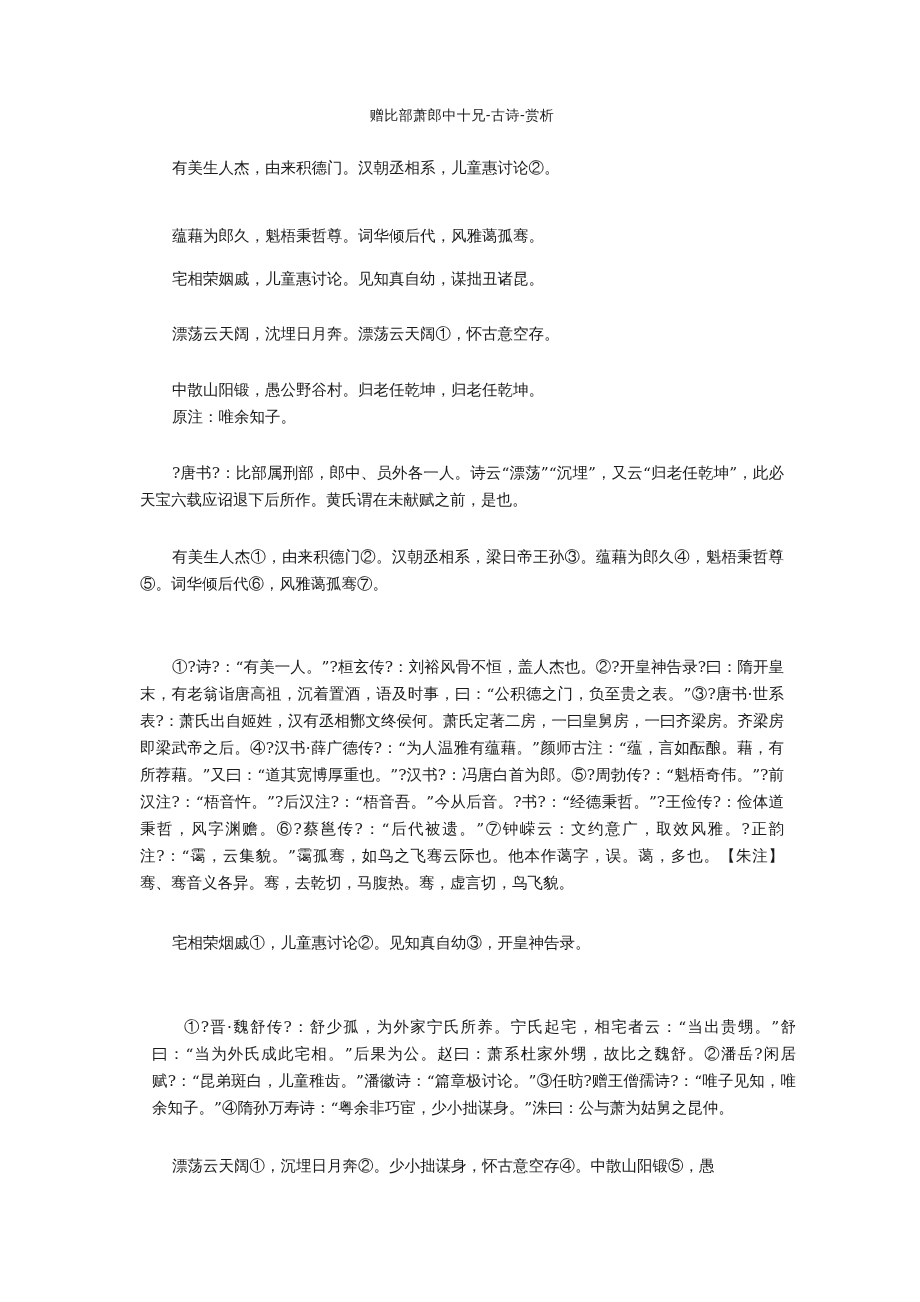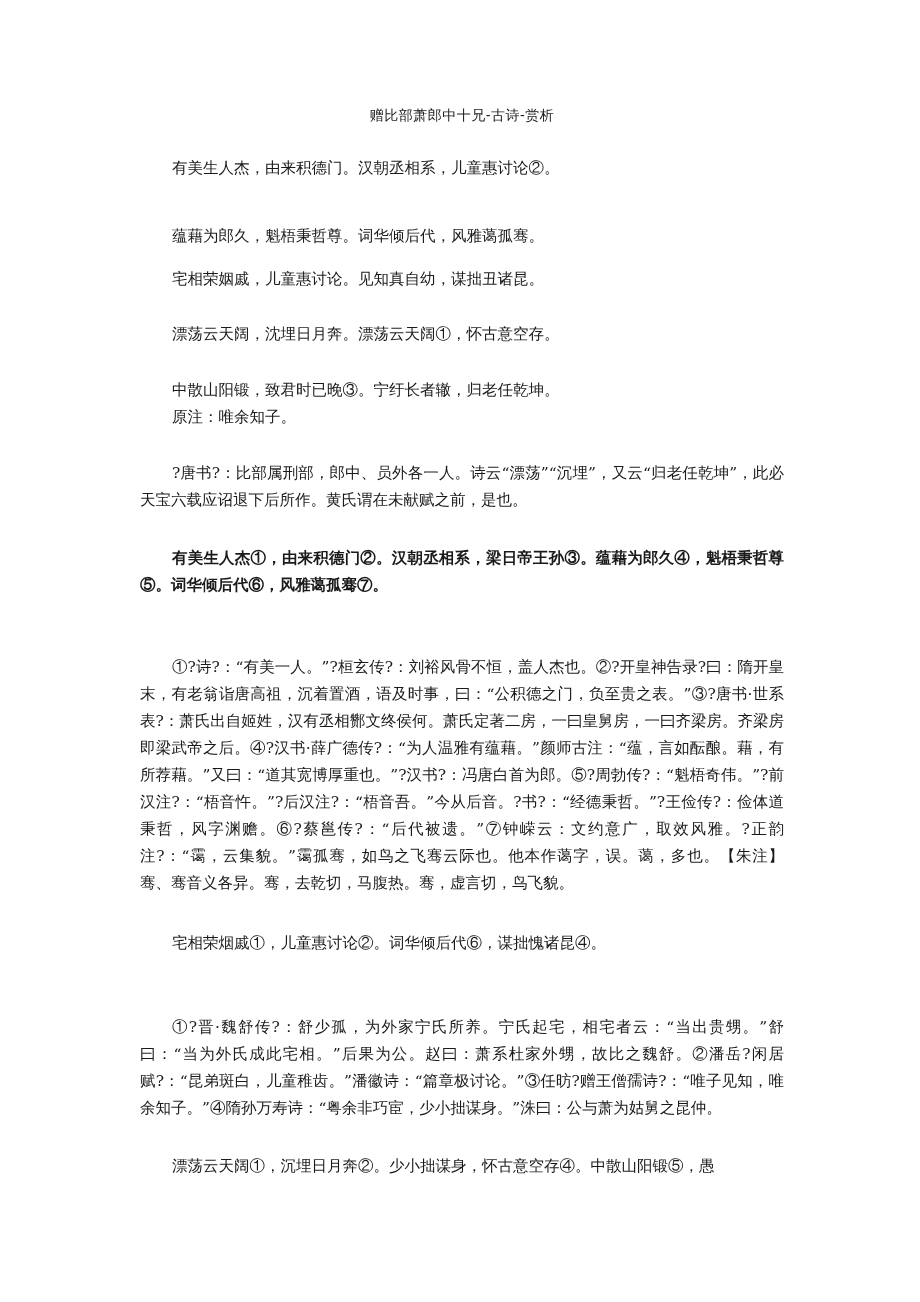--- a/index.html
+++ b/index.html
@@ -23,27 +23,27 @@
 </head>
 <body>
 
 <div class="page">
   <div class="title">赠比部萧郎中十兄-古诗-赏析</div>
 
   <div class="p indent" style="top:155px;">有美生人杰，由来积德门。汉朝丞相系，儿童惠讨论②。</div>
   <div class="p indent" style="top:223px;">蕴藉为郎久，魁梧秉哲尊。词华倾后代，风雅蔼孤骞。</div>
   <div class="p indent" style="top:266px;">宅相荣姻戚，儿童惠讨论。见知真自幼，谋拙丑诸昆。</div>
   <div class="p indent" style="top:321px;">漂荡云天阔，沈埋日月奔。漂荡云天阔①，怀古意空存。</div>
-  <div class="p indent" style="top:377px;">中散山阳锻，致君时已晚③。宁纡长者辙，归老任乾坤。</div>
+  <div class="p indent" style="top:377px;">中散山阳锻，愚公野谷村。归老任乾坤，归老任乾坤。</div>
   <div class="p indent" style="top:404px;">原注：唯余知子。</div>
 
   <div class="p indent" style="top:460px;">?唐书?：比部属刑部，郎中、员外各一人。诗云“漂荡”“沉埋”，又云“归老任乾坤”，此必天宝六载应诏退下后所作。黄氏谓在未献赋之前，是也。</div>
 
-  <div class="p indent" style="top:544px;font-weight:bold;">有美生人杰①，由来积德门②。汉朝丞相系，梁日帝王孙③。蕴藉为郎久④，魁梧秉哲尊⑤。词华倾后代⑥，风雅蔼孤骞⑦。</div>
+  <div class="p indent" style="top:544px;">有美生人杰①，由来积德门②。汉朝丞相系，梁日帝王孙③。蕴藉为郎久④，魁梧秉哲尊⑤。词华倾后代⑥，风雅蔼孤骞⑦。</div>
 
   <div class="p indent" style="top:654px;">①?诗?：“有美一人。”?桓玄传?：刘裕风骨不恒，盖人杰也。②?开皇神告录?曰：隋开皇末，有老翁诣唐高祖，沉着置酒，语及时事，曰：“公积德之门，负至贵之表。”③?唐书·世系表?：萧氏出自姬姓，汉有丞相酂文终侯何。萧氏定著二房，一曰皇舅房，一曰齐梁房。齐梁房即梁武帝之后。④?汉书·薛广德传?：“为人温雅有蕴藉。”颜师古注：“蕴，言如酝酿。藉，有所荐藉。”又曰：“道其宽博厚重也。”?汉书?：冯唐白首为郎。⑤?周勃传?：“魁梧奇伟。”?前汉注?：“梧音忤。”?后汉注?：“梧音吾。”今从后音。?书?：“经德秉哲。”?王俭传?：俭体道秉哲，风字渊赡。⑥?蔡邕传?：“后代被遗。”⑦钟嵘云：文约意广，取效风雅。?正韵注?：“霭，云集貌。”霭孤骞，如鸟之飞骞云际也。他本作蔼字，误。蔼，多也。【朱注】骞、骞音义各异。骞，去乾切，马腹热。骞，虚言切，鸟飞貌。</div>
 
-  <div class="p indent" style="top:930px;">宅相荣烟戚①，儿童惠讨论②。词华倾后代⑥，谋拙愧诸昆④。</div>
+  <div class="p indent" style="top:930px;">宅相荣烟戚①，儿童惠讨论②。见知真自幼③，开皇神告录。</div>
 
-  <div class="p indent" style="top:1014px;">①?晋·魏舒传?：舒少孤，为外家宁氏所养。宁氏起宅，相宅者云：“当出贵甥。”舒曰：“当为外氏成此宅相。”后果为公。赵曰：萧系杜家外甥，故比之魏舒。②潘岳?闲居赋?：“昆弟斑白，儿童稚齿。”潘徽诗：“篇章极讨论。”③任昉?赠王僧孺诗?：“唯子见知，唯余知子。”④隋孙万寿诗：“粤余非巧宦，少小拙谋身。”洙曰：公与萧为姑舅之昆仲。</div>
+  <div class="p indent" style="top:1014px;margin-left:12px;">①?晋·魏舒传?：舒少孤，为外家宁氏所养。宁氏起宅，相宅者云：“当出贵甥。”舒曰：“当为外氏成此宅相。”后果为公。赵曰：萧系杜家外甥，故比之魏舒。②潘岳?闲居赋?：“昆弟斑白，儿童稚齿。”潘徽诗：“篇章极讨论。”③任昉?赠王僧孺诗?：“唯子见知，唯余知子。”④隋孙万寿诗：“粤余非巧宦，少小拙谋身。”洙曰：公与萧为姑舅之昆仲。</div>
 
   <div class="p indent" style="top:1153px;">漂荡云天阔①，沉埋日月奔②。少小拙谋身，怀古意空存④。中散山阳锻⑤，愚</div>
 </div>
 
 </body></html>

